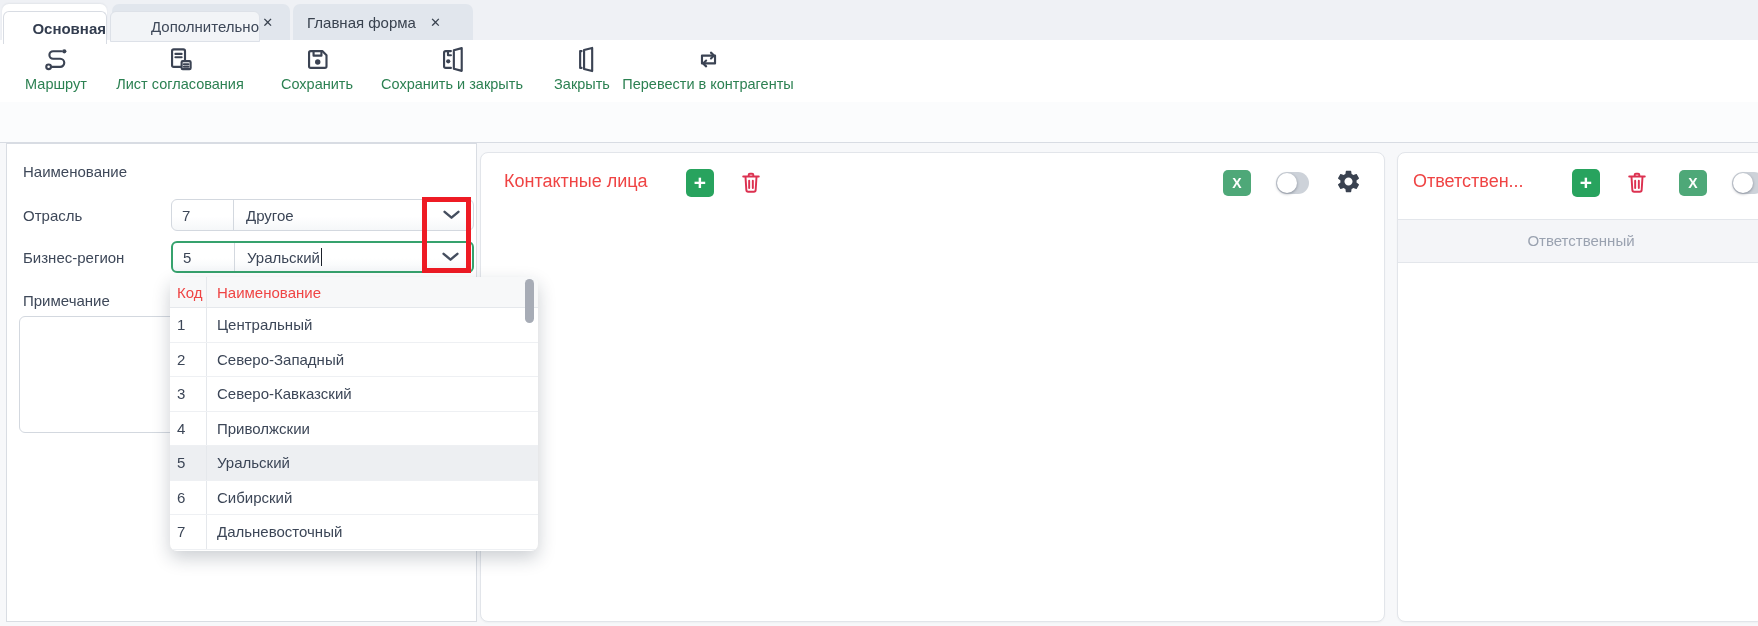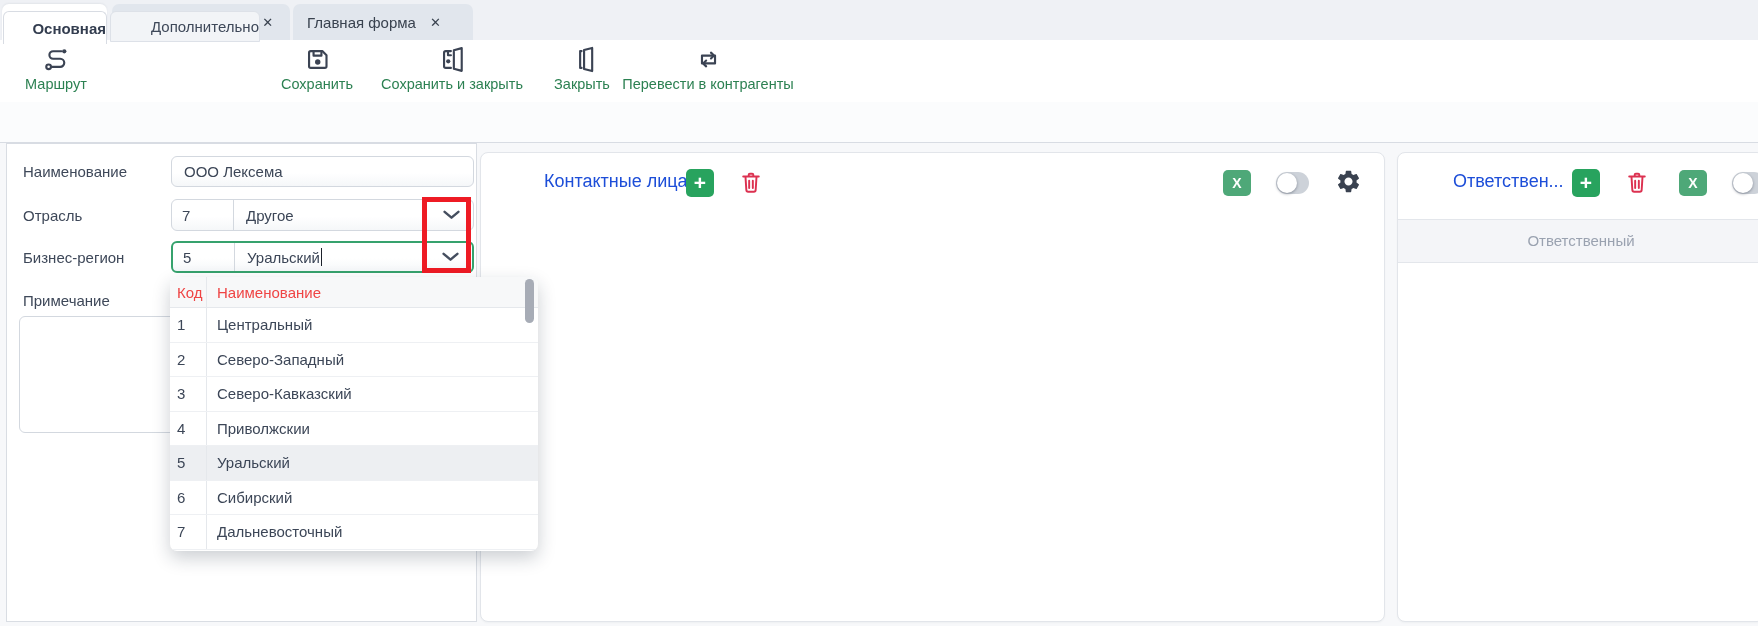--- a/index.html
+++ b/index.html
@@ -69,21 +69,21 @@
                   height:100%; display:flex; align-items:center; }
   .popup .cname { padding-left:10px; flex:1; display:flex; align-items:center; height:100%; }
   .prow { display:flex; height:34.5px; border-bottom:1px solid #eef0f3; color:#3c4657; }
   .prow.sel { background:#edeff2; }
   .sbthumb { position:absolute; right:4px; top:2px; width:9px; height:44px;
              border-radius:5px; background:#a7acb6; }
 
   
   .card { position:absolute; top:152px; height:470px; background:#ffffff;
           border:1px solid #e2e5ea; border-radius:8px; box-shadow:0 1px 2px rgba(30,40,60,.04); }
-  .card .title { position:absolute; font-size:18px; color:#1d4ed8; white-space:nowrap;margin-left:40px; }
+  .card .title { position:absolute; font-size:18px; color:#ef4444; white-space:nowrap; }
   .addbtn { position:absolute; width:28px; height:28px; border-radius:5px; background:#28a35e;
             display:flex; align-items:center; justify-content:center; }
   .addbtn::before { content:"+"; color:#ffffff; font-size:21px; font-weight:bold; line-height:1; margin-top:-2px; }
   .trashbtn { position:absolute; width:26px; height:28px; display:flex; align-items:center; justify-content:center; }
   .trashbtn svg { width:22px; height:25px; }
   .trashbtn path { fill:none; stroke:#dc3150; stroke-width:2.1; stroke-linecap:round; stroke-linejoin:round; }
   .xlbtn { position:absolute; width:28px; height:26px; border-radius:5px; background:#4ea878;
            color:#ffffff; font-size:14px; font-weight:bold; display:flex; align-items:center; justify-content:center; }
   .toggle { position:absolute; width:33px; height:22px; border-radius:11px; background:#cdd2d9; }
   .toggle .knob { position:absolute; left:1px; top:1px; width:20px; height:20px; border-radius:50%;
@@ -119,20 +119,29 @@
 
   <div class="toolbar">
     <div class="tbtn" style="left:16px; width:80px;">
       <svg class="ic tico" viewBox="0 0 24 24">
         <circle cx="5" cy="18.5" r="2.1"></circle>
         <path d="M7.3 18.5h8a3.6 3.6 0 0 0 0-7.2H9a3.3 3.3 0 0 1 0-6.6h7.4"></path>
         <circle class="fl" cx="18.9" cy="4.7" r="1.9"></circle>
       </svg>
       <span class="lb">Маршрут</span>
     </div>
+    <div class="tbtn" style="left:105px; width:150px;">
+      <svg class="ic tico" viewBox="0 0 24 24">
+        <rect x="4.5" y="3" width="11.5" height="15.5" rx="1.5"></rect>
+        <path d="M7.5 7h5.5M7.5 10h5.5"></path>
+        <rect class="wf" x="13" y="13.5" width="8" height="7" rx="1"></rect>
+        <path d="M15 16.2h4M15 18.4h4"></path>
+      </svg>
+      <span class="lb">Лист согласования</span>
+    </div>
     <div class="tbtn" style="left:267px; width:100px;">
       <svg class="ic tico" viewBox="0 0 24 24">
         <path d="M4.5 6A1.5 1.5 0 0 1 6 4.5h10.3L20 8.2V18a1.5 1.5 0 0 1-1.5 1.5H6A1.5 1.5 0 0 1 4.5 18z"></path>
         <path d="M8.5 4.8v3.8h7V4.8"></path>
         <circle class="fl" cx="12.2" cy="14.2" r="2.4"></circle>
       </svg>
       <span class="lb">Сохранить</span>
     </div>
     <div class="tbtn" style="left:372px; width:160px;">
       <svg class="ic tico" viewBox="0 0 24 24">
@@ -165,23 +174,20 @@
   <div class="gdiv"></div>
   <div class="stab active" style="left:3px; width:104px;">
     <span>Основная</span>
   </div>
   <div class="stab idle" style="left:110px; width:150px;">
     <span>Дополнительно</span>
   </div>
 
   <div class="leftcard">
     <div class="flabel" style="top:19px;">Наименование</div>
-    <div class="finput" style="left:164px; top:12px; width:303px; height:31px;">
-      <span class="pad">ООО Лексема</span>
-    </div>
 
     <div class="flabel" style="top:63px;">Отрасль</div>
     <div class="finput combo" style="left:164px; top:55px; width:303px; height:32px;">
       <span class="code">7</span>
       <span class="val">Другое</span>
       <span class="chev">
         <svg viewBox="0 0 16 9">
             <path d="M1.5 1.5L8 7l6.5-5.5"></path>
           </svg>
       </span>

